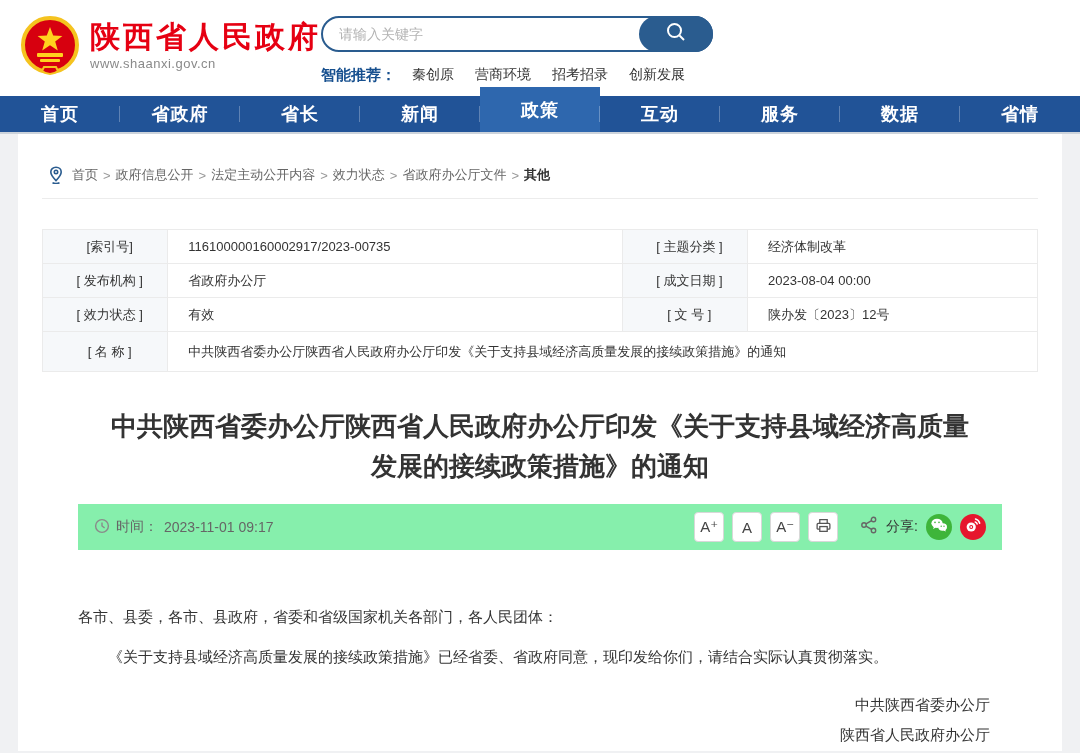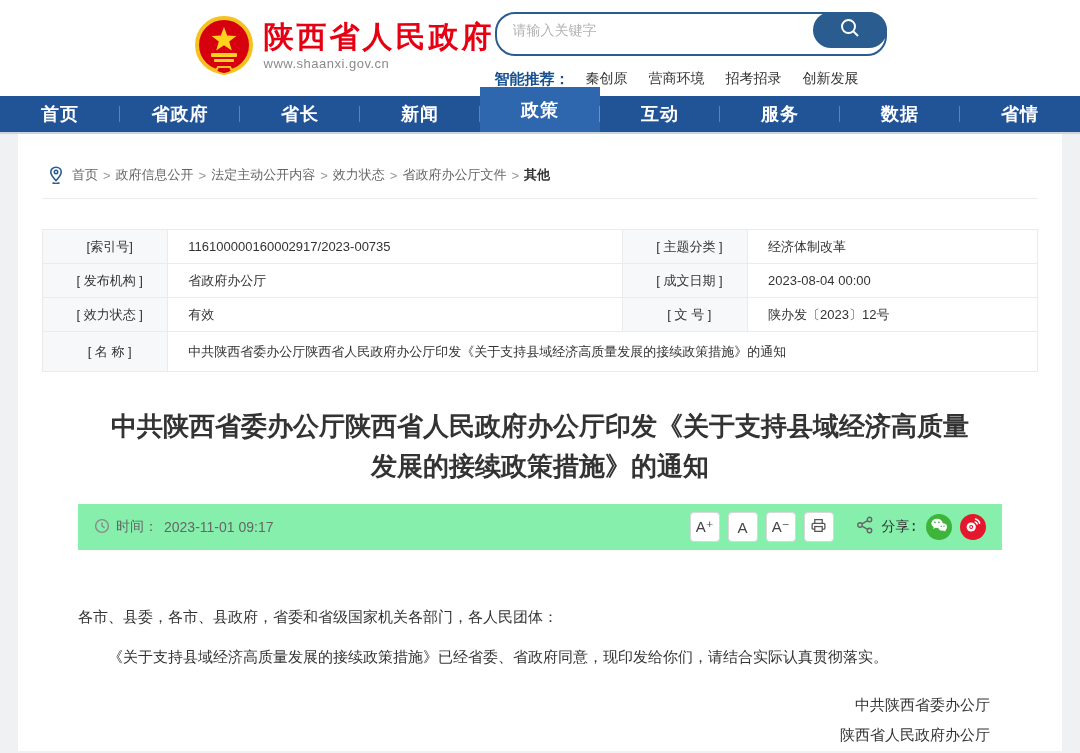--- a/index.html
+++ b/index.html
@@ -5,28 +5,28 @@
   * { margin:0; padding:0; box-sizing:border-box; }
   html,body { background:#f0f1f3; }
   .page {
     width:1080px; height:753px; overflow:hidden; position:relative;
     font-family:"Liberation Sans","DejaVu Sans",sans-serif;
     background:#f0f1f3;
   }
   
   .header {
     height:96px; background:#fff; display:flex; align-items:center;
-    justify-content:center; padding:0 20px;
+    justify-content:flex-start; padding:0 20px;
   }
   .logo { display:flex; align-items:flex-start; gap:10px; cursor:pointer; }
   .logo-text { padding-top:4px; }
   .site-name { font-size:30px; font-weight:bold; color:#e60012; letter-spacing:3px; line-height:36px; }
   .site-url { font-size:13px; color:#8a8a8a; letter-spacing:.5px; margin-top:1px; }
   .search-area { width:392px; padding-top:4px; }
-  .search-box { position:relative; height:44px; border:2px solid #2a5c8f; border-radius:20px; background:#fff;text-decoration:underline; }
+  .search-box { position:relative; height:36px; border:2px solid #2a5c8f; border-radius:20px; background:#fff;text-decoration:underline; }
   .search-box input {
     position:absolute; left:16px; top:1px; height:30px; width:290px; border:none; outline:none;
     font-size:14px; color:#333; font-family:inherit;
   }
   .search-box input::placeholder { color:#b3b3b3; }
   .search-btn {
     position:absolute; right:-2px; top:-2px; height:36px; width:74px; background:#2a5c8f;
     border-radius:18px; display:flex; align-items:center; justify-content:center; cursor:pointer;
   }
   .smart { display:flex; align-items:center; margin-top:14px; }
@@ -75,21 +75,21 @@
     margin:18px 36px 0; background:#86efac; height:46px; display:flex;
     align-items:center; justify-content:space-between; padding:0 16px;
   }
   .time-group { display:flex; align-items:center; gap:6px; font-size:14px; color:#666; }
   .tools { display:flex; align-items:center; }
   .fbtn {
     width:30px; height:30px; background:#fff; border:1px solid #d8d8d8; border-radius:4px;
     display:flex; align-items:center; justify-content:center; font-size:15px; color:#444;
     cursor:pointer; margin-left:8px;
   }
-  .share-group { display:flex; align-items:center; margin-left:22px; gap:8px;font-family:Liberation Mono, monospace; }
+  .share-group { display:flex; align-items:center; margin-left:22px; gap:8px; }
   .share-label { font-size:14px; color:#333; }
   .circle {
     width:26px; height:26px; border-radius:50%; display:flex; align-items:center;
     justify-content:center; cursor:pointer;
   }
   .wechat { background:#3eb53a; }
   .weibo { background:#e6162d; }
   
   .article-body { margin:52px 36px 12px; font-size:15px; color:#333; line-height:30px; }
   .para-indent { text-indent:2em; margin-top:10px; }

